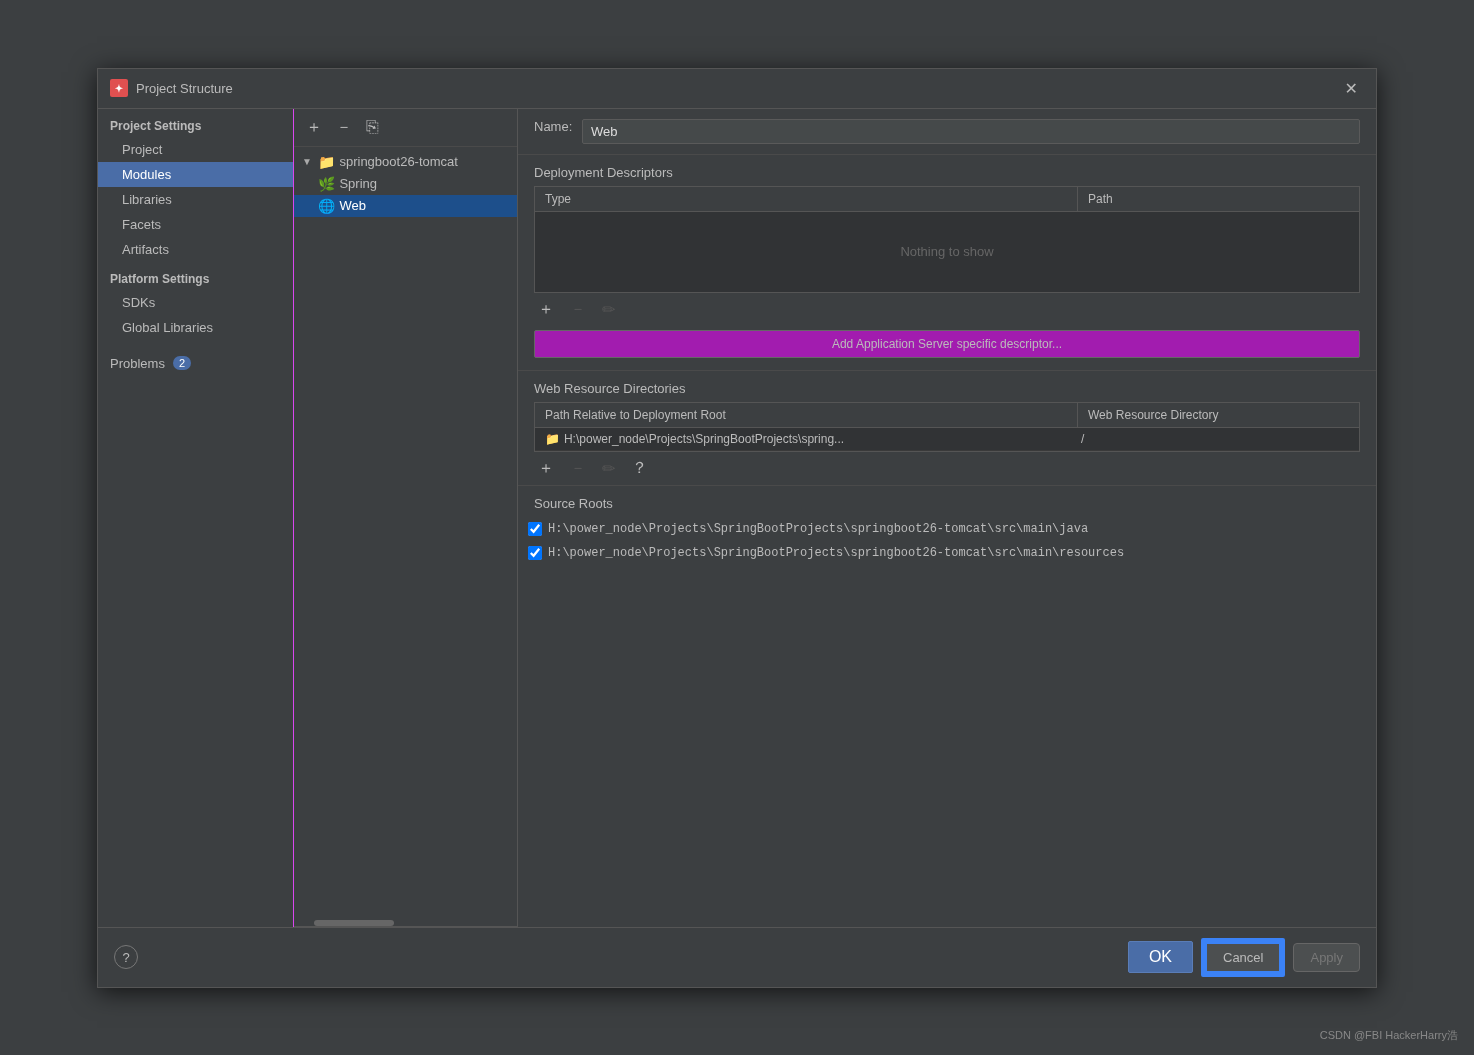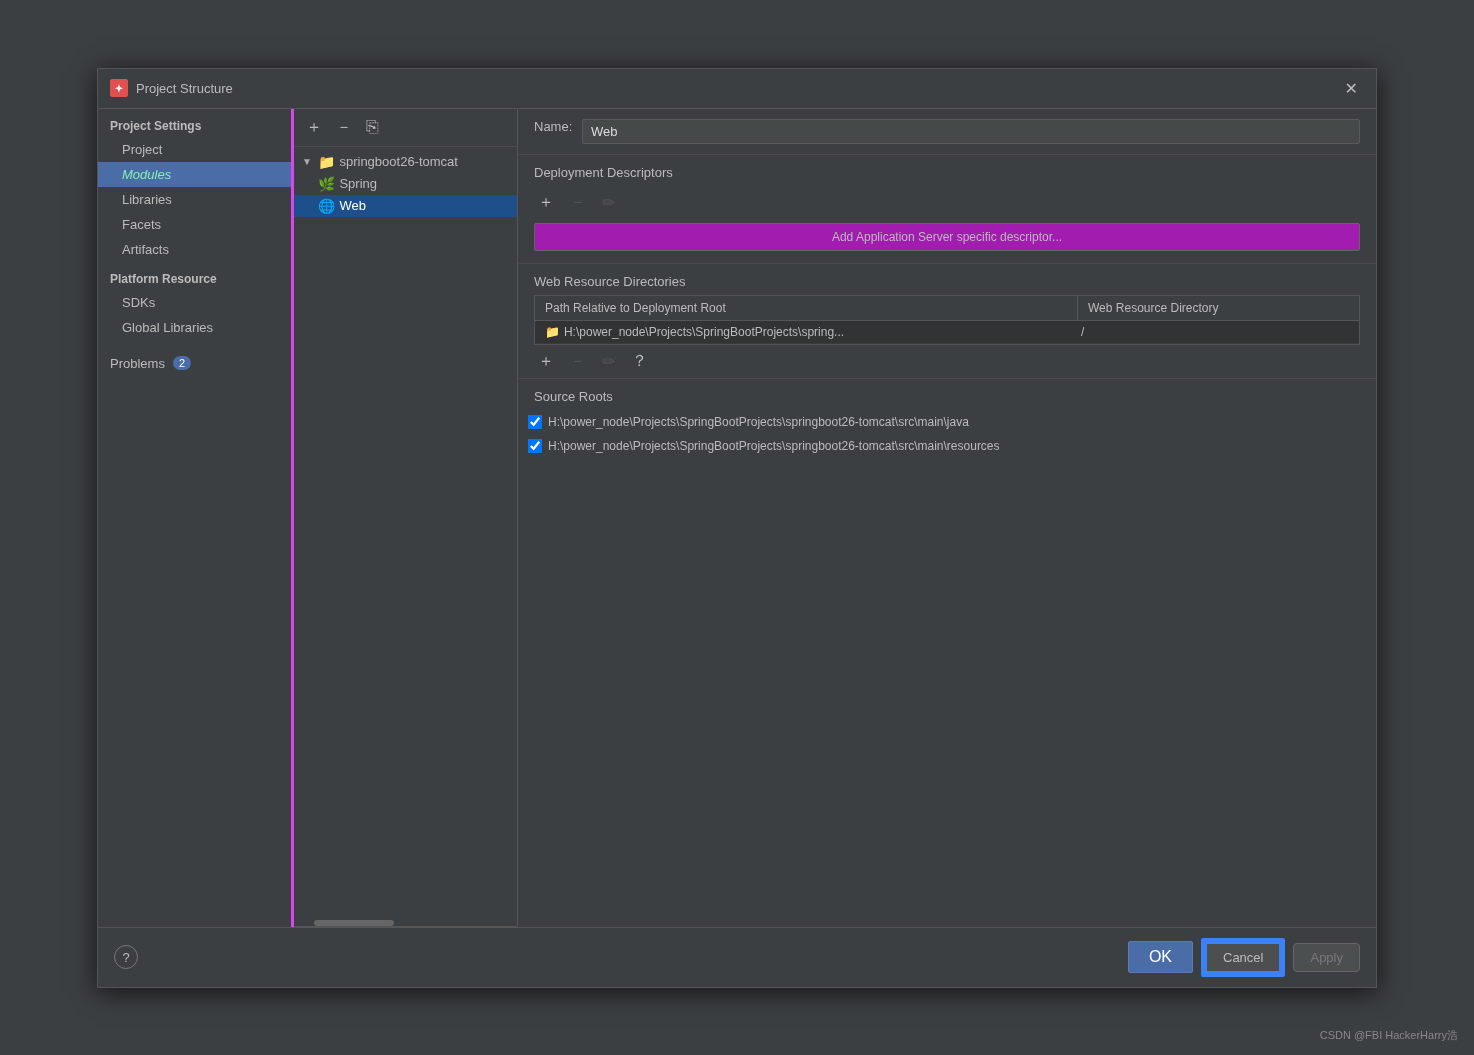--- a/index.html
+++ b/index.html
@@ -61,42 +61,41 @@
     }
     .dialog-body {
       display: flex;
       flex: 1;
       overflow: hidden;
     }
     
     .sidebar {
       width: 196px;
       background: #3c3f41;
-      border-right: 3px solid #d946ef;
+      border-right: 1px solid #d946ef;
       display: flex;
       flex-direction: column;
       flex-shrink: 0;
       overflow-y: auto;
     }
     .section-label {
       font-weight: bold;
       color: #bbbbbb;
       padding: 10px 12px 4px 12px;
       font-size: 12px;
     }
     .sidebar-item {
       padding: 5px 12px 5px 24px;
       cursor: pointer;
       color: #bbbbbb;
       font-size: 13px;
     }
     .sidebar-item.active {
       background: #4a6da7;
-      color: #86efac;
-      font-style: italic;
+      color: #ffffff;
     }
     .problems-item {
       display: flex;
       align-items: center;
       padding: 8px 12px;
       cursor: pointer;
       color: #bbbbbb;
       margin-top: 8px;
     }
     .badge {
@@ -275,21 +274,21 @@
       gap: 6px;
     }
     .checkbox-item input[type=checkbox] {
       width: 14px;
       height: 14px;
       cursor: pointer;
     }
     .checkbox-label {
       font-size: 12px;
       color: #bbbbbb;
-      font-family: Liberation Sans, sans-serif;
+      font-family: Liberation Mono, monospace;
     }
     
     .dialog-footer {
       border-top: 1px solid #555;
       padding: 10px 16px;
       display: flex;
       align-items: center;
       justify-content: space-between;
       flex-shrink: 0;
       background: #3c3f41;
@@ -394,21 +393,21 @@
       <div class="sidebar-item">
         <span>Libraries</span>
       </div>
       <div class="sidebar-item">
         <span>Facets</span>
       </div>
       <div class="sidebar-item">
         <span>Artifacts</span>
       </div>
 
-      <div class="section-label">Platform Resource</div>
+      <div class="section-label">Platform Settings</div>
       <div class="sidebar-item">
         <span>SDKs</span>
       </div>
       <div class="sidebar-item">
         <span>Global Libraries</span>
       </div>
 
       <div class="problems-item">
         <span>Problems</span>
         <span class="badge">2</span>
@@ -442,20 +441,29 @@
     </div>
 
     <div class="main-content">
 
       <div class="name-row">
         <span class="name-label">Name:</span>
         <input class="name-input" type="text" value="Web" style="">
       </div>
 
       <div class="section-title">Deployment Descriptors</div>
+      <div class="table-container">
+        <div class="table-header">
+          <div class="table-header-cell">Type</div>
+          <div class="table-header-cell">Path</div>
+        </div>
+        <div class="table-body">
+          <span class="nothing-text">Nothing to show</span>
+        </div>
+      </div>
       <div class="mini-toolbar">
         <button class="mini-btn" title="Add">＋</button>
         <button class="mini-btn disabled" title="Remove">－</button>
         <button class="mini-btn disabled" title="Edit">✏</button>
       </div>
       <button class="add-descriptor-btn">Add Application Server specific descriptor...</button>
 
       <hr class="separator-line">
 
       <div class="section-title">Web Resource Directories</div>

